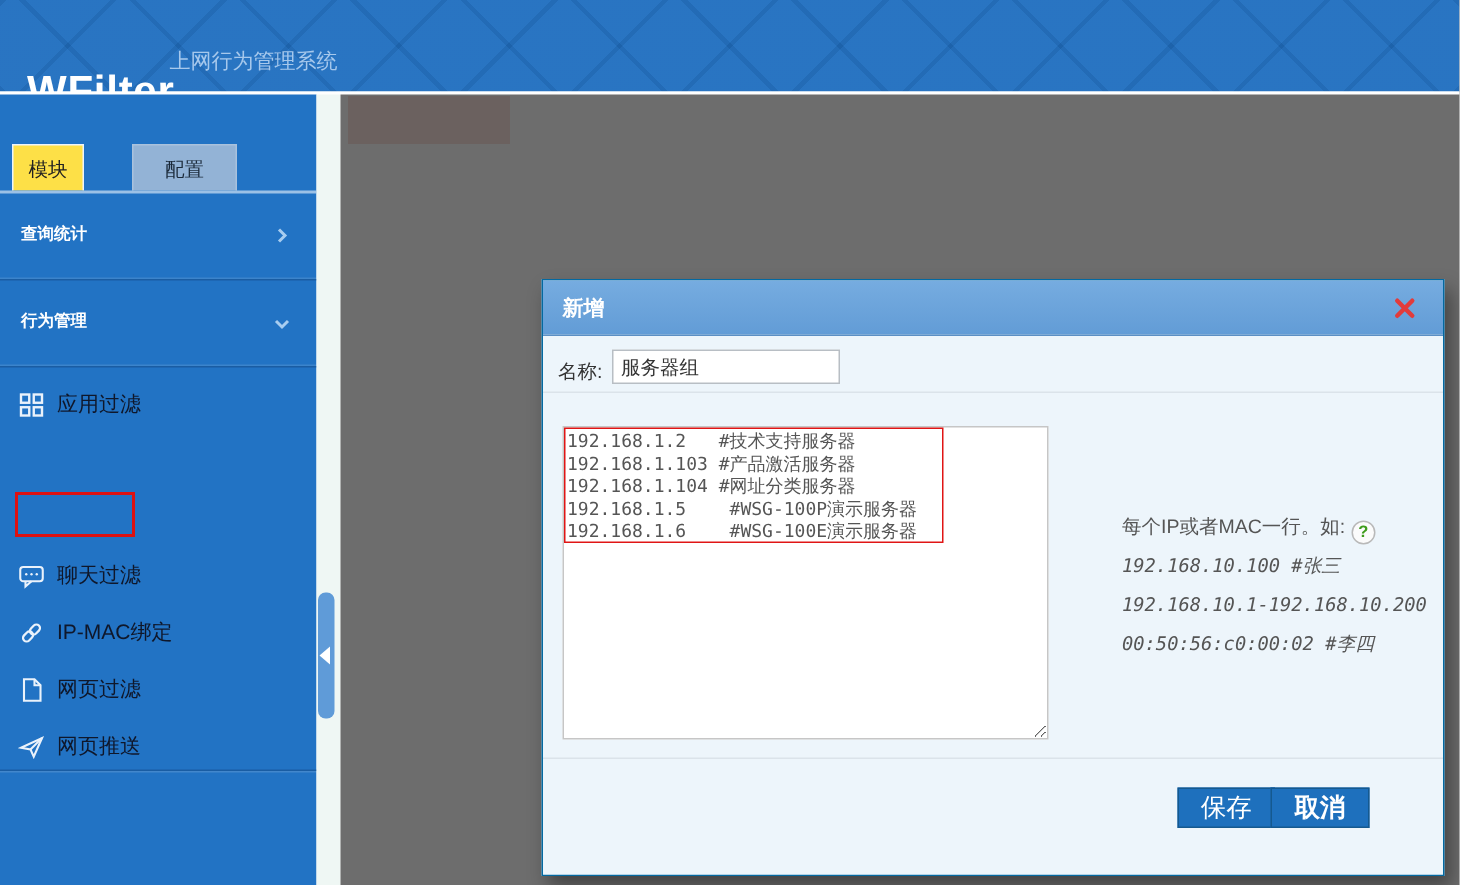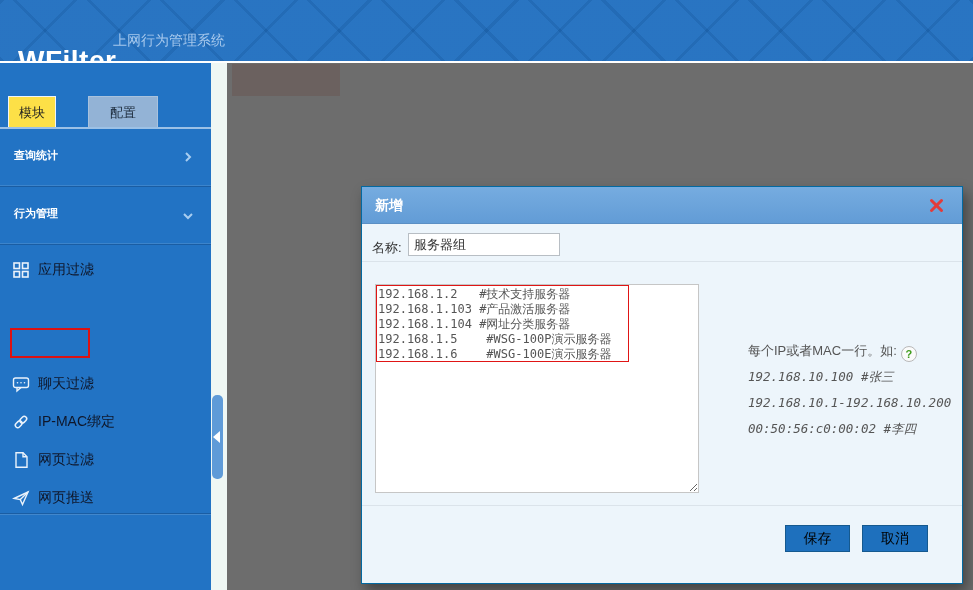--- a/index.html
+++ b/index.html
@@ -84,25 +84,25 @@
 
   #help-block { position:absolute; left:386px; top:114px; width:205px; color:#555555; }
   .help-intro { font-size:13px; height:26px; line-height:26px; white-space:nowrap; }
   .help-line { font-size:12.5px; height:26px; line-height:26px; white-space:nowrap;
     font-family:"DejaVu Sans Mono","Liberation Mono",monospace;font-style:italic; }
   #question-icon { display:inline-block; width:16px; height:16px; border-radius:50%;
     border:1px solid #b9b9b9; background:#fbfbfb; color:#3f9c1c; font-size:11px; font-weight:bold;
     text-align:center; line-height:14px; vertical-align:-3px; margin-left:4px; cursor:pointer; }
 
   .footer-divider { position:absolute; left:0; top:281px; width:600px; height:0; border-top:1px solid #dbe3ea; }
-  .modal-btn { position:absolute; top:301px; height:27px; background:#1e70bd; color:#000000;
-    border:1px solid #15598f; font-size:14px; cursor:pointer; text-align:center;
+  .modal-btn { position:absolute; top:301px; height:27px; background:#1e70bd; color:#ffffff;
+    border:1px solid #15598f; font-size:17px; cursor:pointer; text-align:center;
     font-family:"Liberation Sans","DejaVu Sans",sans-serif; }
   #save-btn { left:423px; width:65px; }
-  #cancel-btn { left:500px; width:66px; }
+  #cancel-btn { left:485px; width:66px;font-weight:bold; }
 
   svg { display:block; }
 </style>
 </head>
 <body>
 
 <div id="stage">
 
   <div id="header">
     <div class="logo">WFilter</div>

